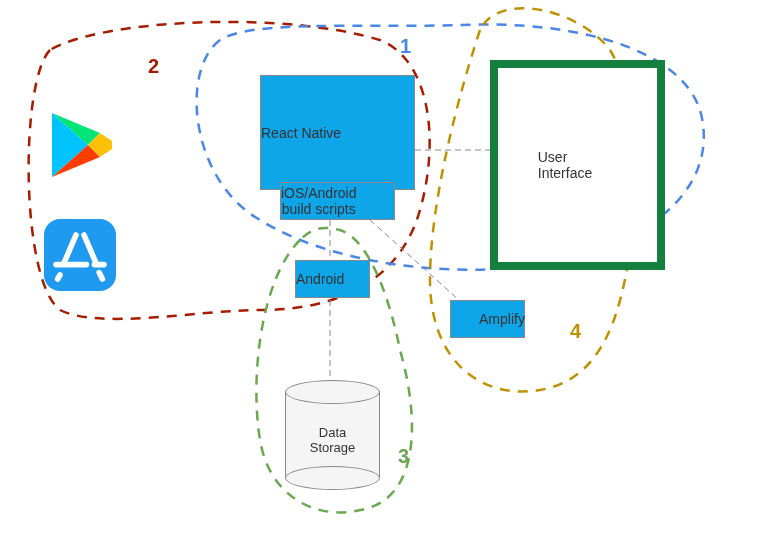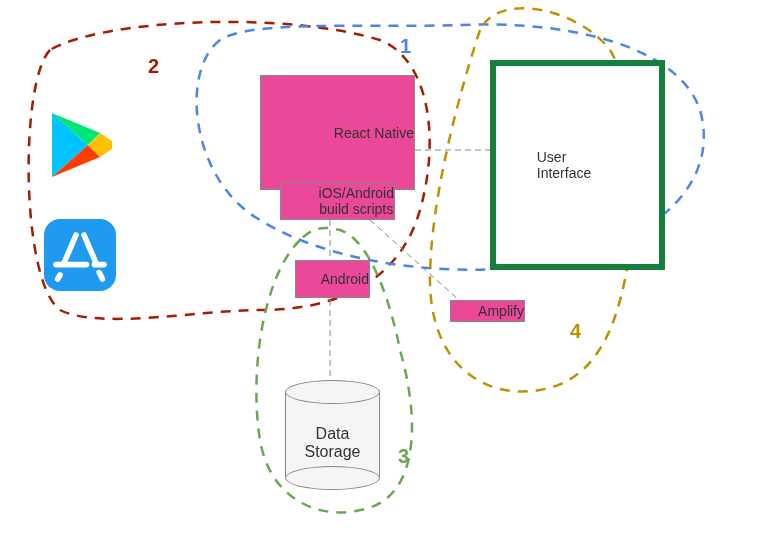--- a/index.html
+++ b/index.html
@@ -1,26 +1,26 @@
 <!DOCTYPE html>
 <html><head>
   <meta charset="utf-8">
   <style>
     * { margin: 0; padding: 0; box-sizing: border-box; }
     body { width: 781px; height: 539px; position: relative; font-family: Arial, sans-serif; background: #fff; }
-    .box { position: absolute; border: 1px solid #888; background: #ec4899; display: flex; align-items: center; justify-content: flex-end; text-align: center; font-size: 14px; color: #333; }
+    .box { position: absolute; border: 1px solid #888; background: #0ea5e9; display: flex; align-items: center; justify-content: flex-start; text-align: center; font-size: 14px; color: #333; }
     .label { position: absolute; font-weight: bold; font-size: 20px; }
     .region { position: absolute; fill: none; stroke-dasharray: 10 8; stroke-width: 2.5; }
     .connector { position: absolute; stroke: #888; stroke-dasharray: 6 4; stroke-width: 1; }
-    .device-frame { position: absolute; border: 6px solid #15803d; background: #fff; }
+    .device-frame { position: absolute; border: 8px solid #15803d; background: #fff; }
     .cylinder { position: absolute; }
     .cylinder-top { border: 1px solid #888; border-radius: 50%; background: #f5f5f5; position: absolute; }
     .cylinder-body { border-left: 1px solid #888; border-right: 1px solid #888; background: #f5f5f5; position: absolute; }
     .cylinder-bottom { border: 1px solid #888; border-radius: 50%; background: #f5f5f5; position: absolute; }
-    .cylinder-text { position: absolute; width: 100%; text-align: center; font-size: 16px; color: #333; }
+    .cylinder-text { position: absolute; width: 100%; text-align: center; font-size: 13px; color: #333; }
     .icon { position: absolute; }
   </style>
 </head>
 <body>
 
 <svg width="781" height="539" style="position:absolute;top:0;left:0;pointer-events:none;">
 
   <path class="region" stroke="#a61c00" d="M 50 50 C 20 80, 20 280, 60 310 C 100 330, 200 310, 260 310 C 340 310, 400 280, 420 210 C 440 140, 430 60, 380 40 C 280 10, 100 20, 50 50 Z"></path>
 
   <path class="region" stroke="#4a86e8" d="M 220 40 C 180 70, 190 180, 260 220 C 340 270, 480 280, 560 260 C 660 240, 720 180, 700 110 C 680 50, 580 20, 460 25 C 360 28, 250 20, 220 40 Z"></path>
@@ -41,21 +41,21 @@
 
 <div class="box" style="left:280px;top:182px;width:115px;height:38px;white-space:pre-line;font-size:14px;">
   <span>iOS/Android
 build scripts</span>
 </div>
 
 <div class="box" style="left:295px;top:260px;width:75px;height:38px;">
   <span>Android</span>
 </div>
 
-<div class="box" style="left:450px;top:300px;width:75px;height:22px;">
+<div class="box" style="left:450px;top:300px;width:75px;height:38px;padding-left:28px;">
   <span>Amplify</span>
 </div>
 
 <div class="device-frame" style="left:490px;top:60px;width:175px;height:210px;">
   <div style="position:absolute;top:50%;left:50%;transform:translate(-50%,-50%);font-size:14px;color:#333;">User Interface</div>
 </div>
 
 <div class="cylinder" style="left:285px;top:380px;width:95px;height:110px;">
   <div class="cylinder-body" style="left:0;top:12px;width:95px;height:86px;"></div>
   <div class="cylinder-bottom" style="left:0;top:86px;width:95px;height:24px;"></div>

